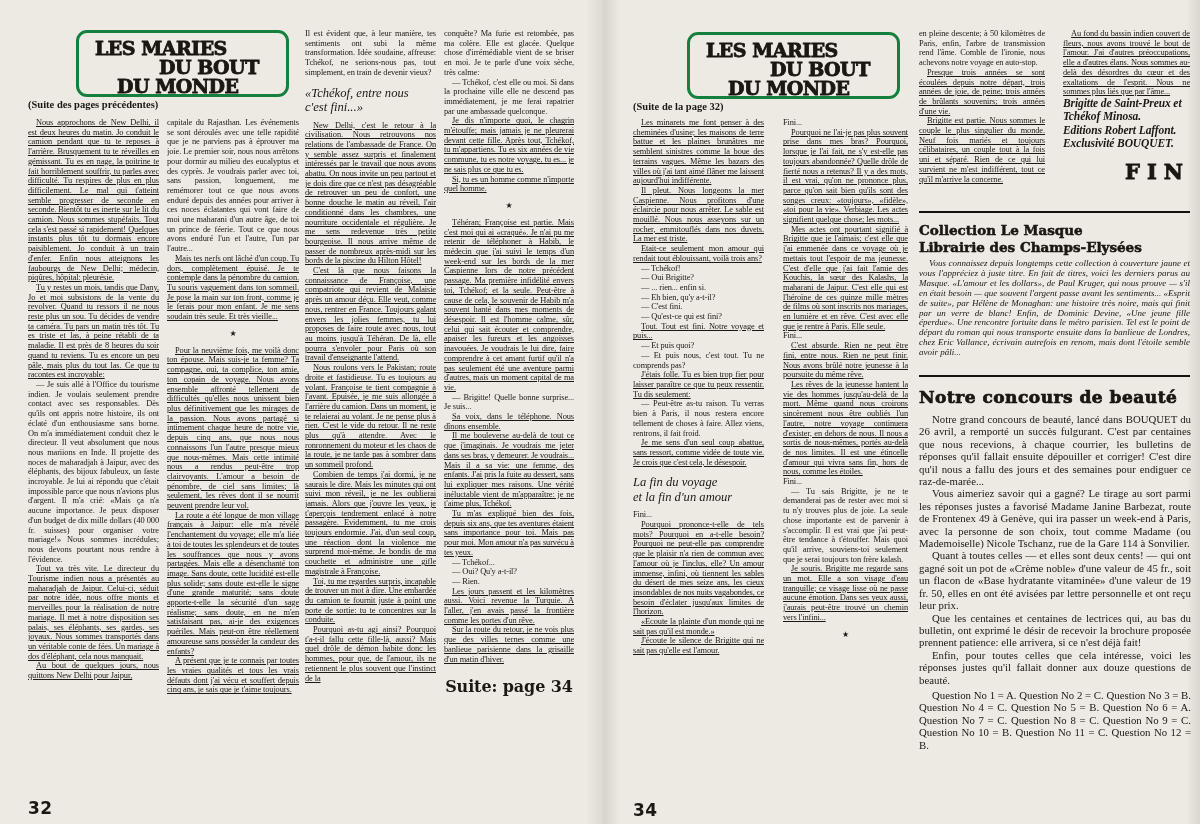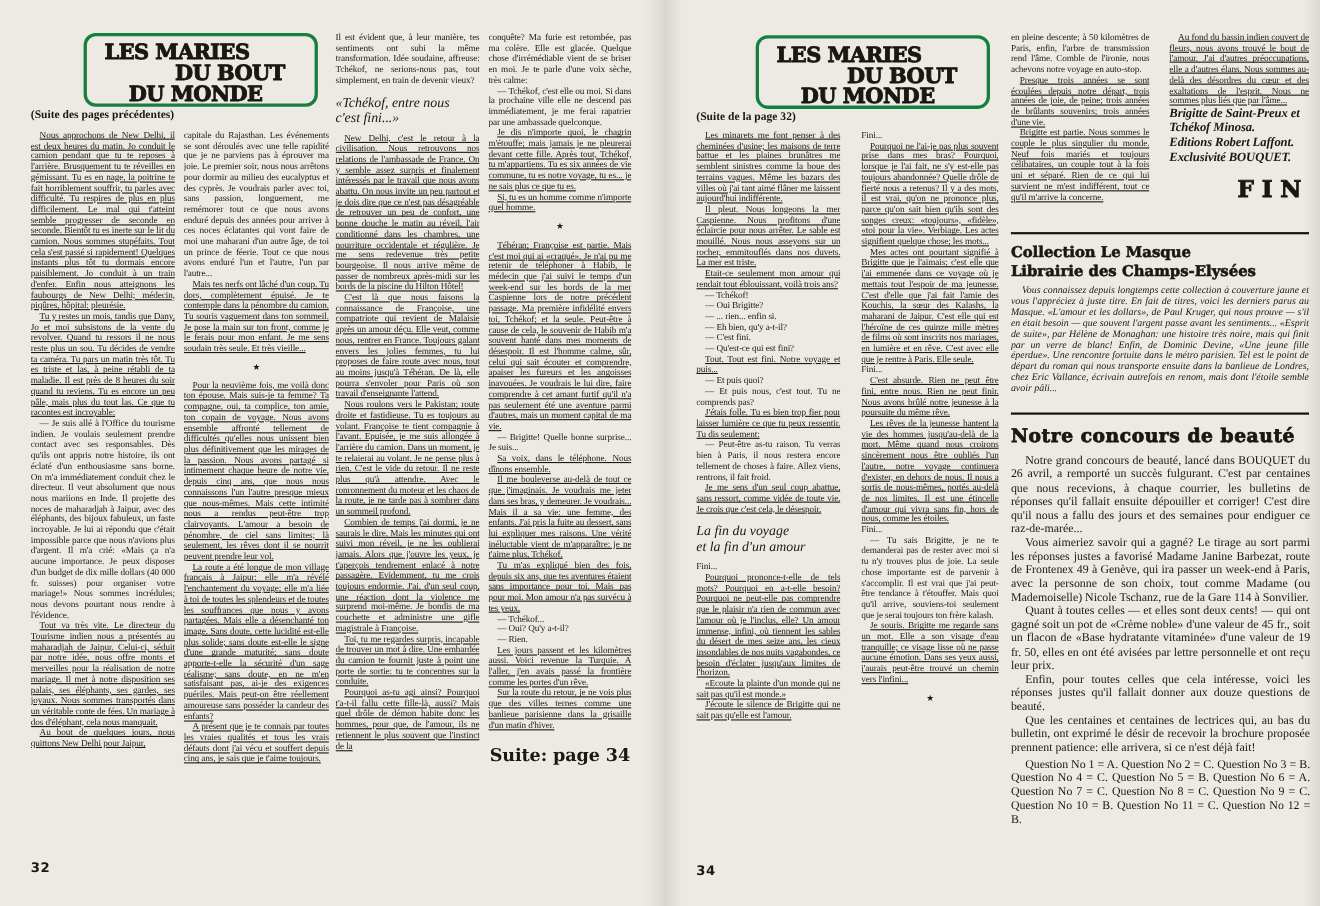--- a/index.html
+++ b/index.html
@@ -92,21 +92,21 @@
     font-family:"DejaVu Serif", serif; font-weight:bold;
     font-size:17px; line-height:20px; letter-spacing:0.5px;
     -webkit-text-stroke:0.7px #15120e; margin-bottom:6px;
   }
   .concours-body { font-size:10.8px; line-height:12.4px; text-align:justify; }
   .concours-body .b { text-indent:13px; margin:0; }
   .concours-body .b:last-child { margin-top:3px; }
 
   .page-num {
     position:absolute; font-family:"DejaVu Sans", sans-serif;
-    font-weight:bold; font-size:12px; letter-spacing:0.5px;
+    font-weight:bold; font-size:17px; letter-spacing:0.5px;margin-top:16px;
   }
 
   
   .pl-c1 { left:28px;  top:118px; width:131px; height:652px; }
   .pl-c2 { left:167px; top:118px; width:132px; height:652px; }
   .pl-c3 { left:305px; top:29px;  width:131px; height:754px; }
   .pl-c4 { left:444px; top:29px;  width:130px; height:768px; }
   .pr-c1 { left:36px;  top:118px; width:131px; height:684px; }
   .pr-c2 { left:186px; top:118px; width:125px; height:684px; }
   .pr-c3 { left:322px; top:29px;  width:126px; height:180px; }
@@ -187,21 +187,21 @@
         <div class="b b-p">Etait-ce seulement mon amour qui rendait tout éblouissant, voilà trois ans?</div>
         <div class="b b-d">— Tchékof!</div>
         <div class="b b-d">— Oui Brigitte?</div>
         <div class="b b-d">— ... rien... enfin si.</div>
         <div class="b b-d">— Eh bien, qu'y a-t-il?</div>
         <div class="b b-d">— C'est fini.</div>
         <div class="b b-d">— Qu'est-ce qui est fini?</div>
         <div class="b b-p">Tout. Tout est fini. Notre voyage et puis...</div>
         <div class="b b-d">— Et puis quoi?</div>
         <div class="b b-d">— Et puis nous, c'est tout. Tu ne comprends pas?</div>
-        <div class="b b-p">J'étais folle. Tu es bien trop fier pour laisser lumière ce que tu peux ressentir. Tu dis seulement:</div>
+        <div class="b b-p">J'étais folle. Tu es bien trop fier pour laisser paraître ce que tu peux ressentir. Tu dis seulement:</div>
         <div class="b b-d">— Peut-être as-tu raison. Tu verras bien à Paris, il nous restera encore tellement de choses à faire. Allez viens, rentrons, il fait froid.</div>
         <div class="b b-p">Je me sens d'un seul coup abattue, sans ressort, comme vidée de toute vie. Je crois que c'est cela, le désespoir.</div>
         <div class="b b-h">La fin du voyage
 et la fin d'un amour</div>
         <div class="b b-pc">Fini...</div>
         <div class="b b-p">Pourquoi prononce-t-elle de tels mots? Pourquoi en a-t-elle besoin? Pourquoi ne peut-elle pas comprendre que le plaisir n'a rien de commun avec l'amour où je l'inclus, elle? Un amour immense, infini, où tiennent les sables du désert de mes seize ans, les cieux insondables de nos nuits vagabondes, ce besoin d'éclater jusqu'aux limites de l'horizon.</div>
         <div class="b b-p">«Ecoute la plainte d'un monde qui ne sait pas qu'il est monde.»</div>
         <div class="b b-p">J'écoute le silence de Brigitte qui ne sait pas qu'elle est l'amour.</div>
       </div>
     <div class="col pr-c2">
@@ -241,21 +241,21 @@
     </div>
 
     <div class="rule" style="left:322px; top:375px; width:271px;"></div>
 
     <div class="concours" style="left:322px; top:387px; width:272px; height:428px;">
       <div class="concours-heading">Notre concours de beauté</div>
       <div class="concours-body">
           <div class="b b-cp">Notre grand concours de beauté, lancé dans BOUQUET du 26 avril, a remporté un succès fulgurant. C'est par centaines que nous recevions, à chaque courrier, les bulletins de réponses qu'il fallait ensuite dépouiller et corriger! C'est dire qu'il nous a fallu des jours et des semaines pour endiguer ce raz-de-marée...</div>
           <div class="b b-cp">Vous aimeriez savoir qui a gagné? Le tirage au sort parmi les réponses justes a favorisé Madame Janine Barbezat, route de Frontenex 49 à Genève, qui ira passer un week-end à Paris, avec la personne de son choix, tout comme Madame (ou Mademoiselle) Nicole Tschanz, rue de la Gare 114 à Sonvilier.</div>
           <div class="b b-cp">Quant à toutes celles — et elles sont deux cents! — qui ont gagné soit un pot de «Crème noble» d'une valeur de 45 fr., soit un flacon de «Base hydratante vitaminée» d'une valeur de 19 fr. 50, elles en ont été avisées par lettre personnelle et ont reçu leur prix.</div>
+          <div class="b b-cp">Que les centaines et centaines de lectrices qui, au bas du bulletin, ont exprimé le désir de recevoir la brochure proposée prennent patience: elle arrivera, si ce n'est déjà fait!</div>
           <div class="b b-cp">Enfin, pour toutes celles que cela intéresse, voici les réponses justes qu'il fallait donner aux douze questions de beauté.</div>
-          <div class="b b-cp">Que les centaines et centaines de lectrices qui, au bas du bulletin, ont exprimé le désir de recevoir la brochure proposée prennent patience: elle arrivera, si ce n'est déjà fait!</div>
           <div class="b b-cp">Question No 1 = A. Question No 2 = C. Question No 3 = B. Question No 4 = C. Question No 5 = B. Question No 6 = A. Question No 7 = C. Question No 8 = C. Question No 9 = C. Question No 10 = B. Question No 11 = C. Question No 12 = B.</div>
         </div>
     </div>
 
     <div class="page-num" style="left:36px; top:784px;">34</div>
   </div>
 </div>
 
 </body></html>

